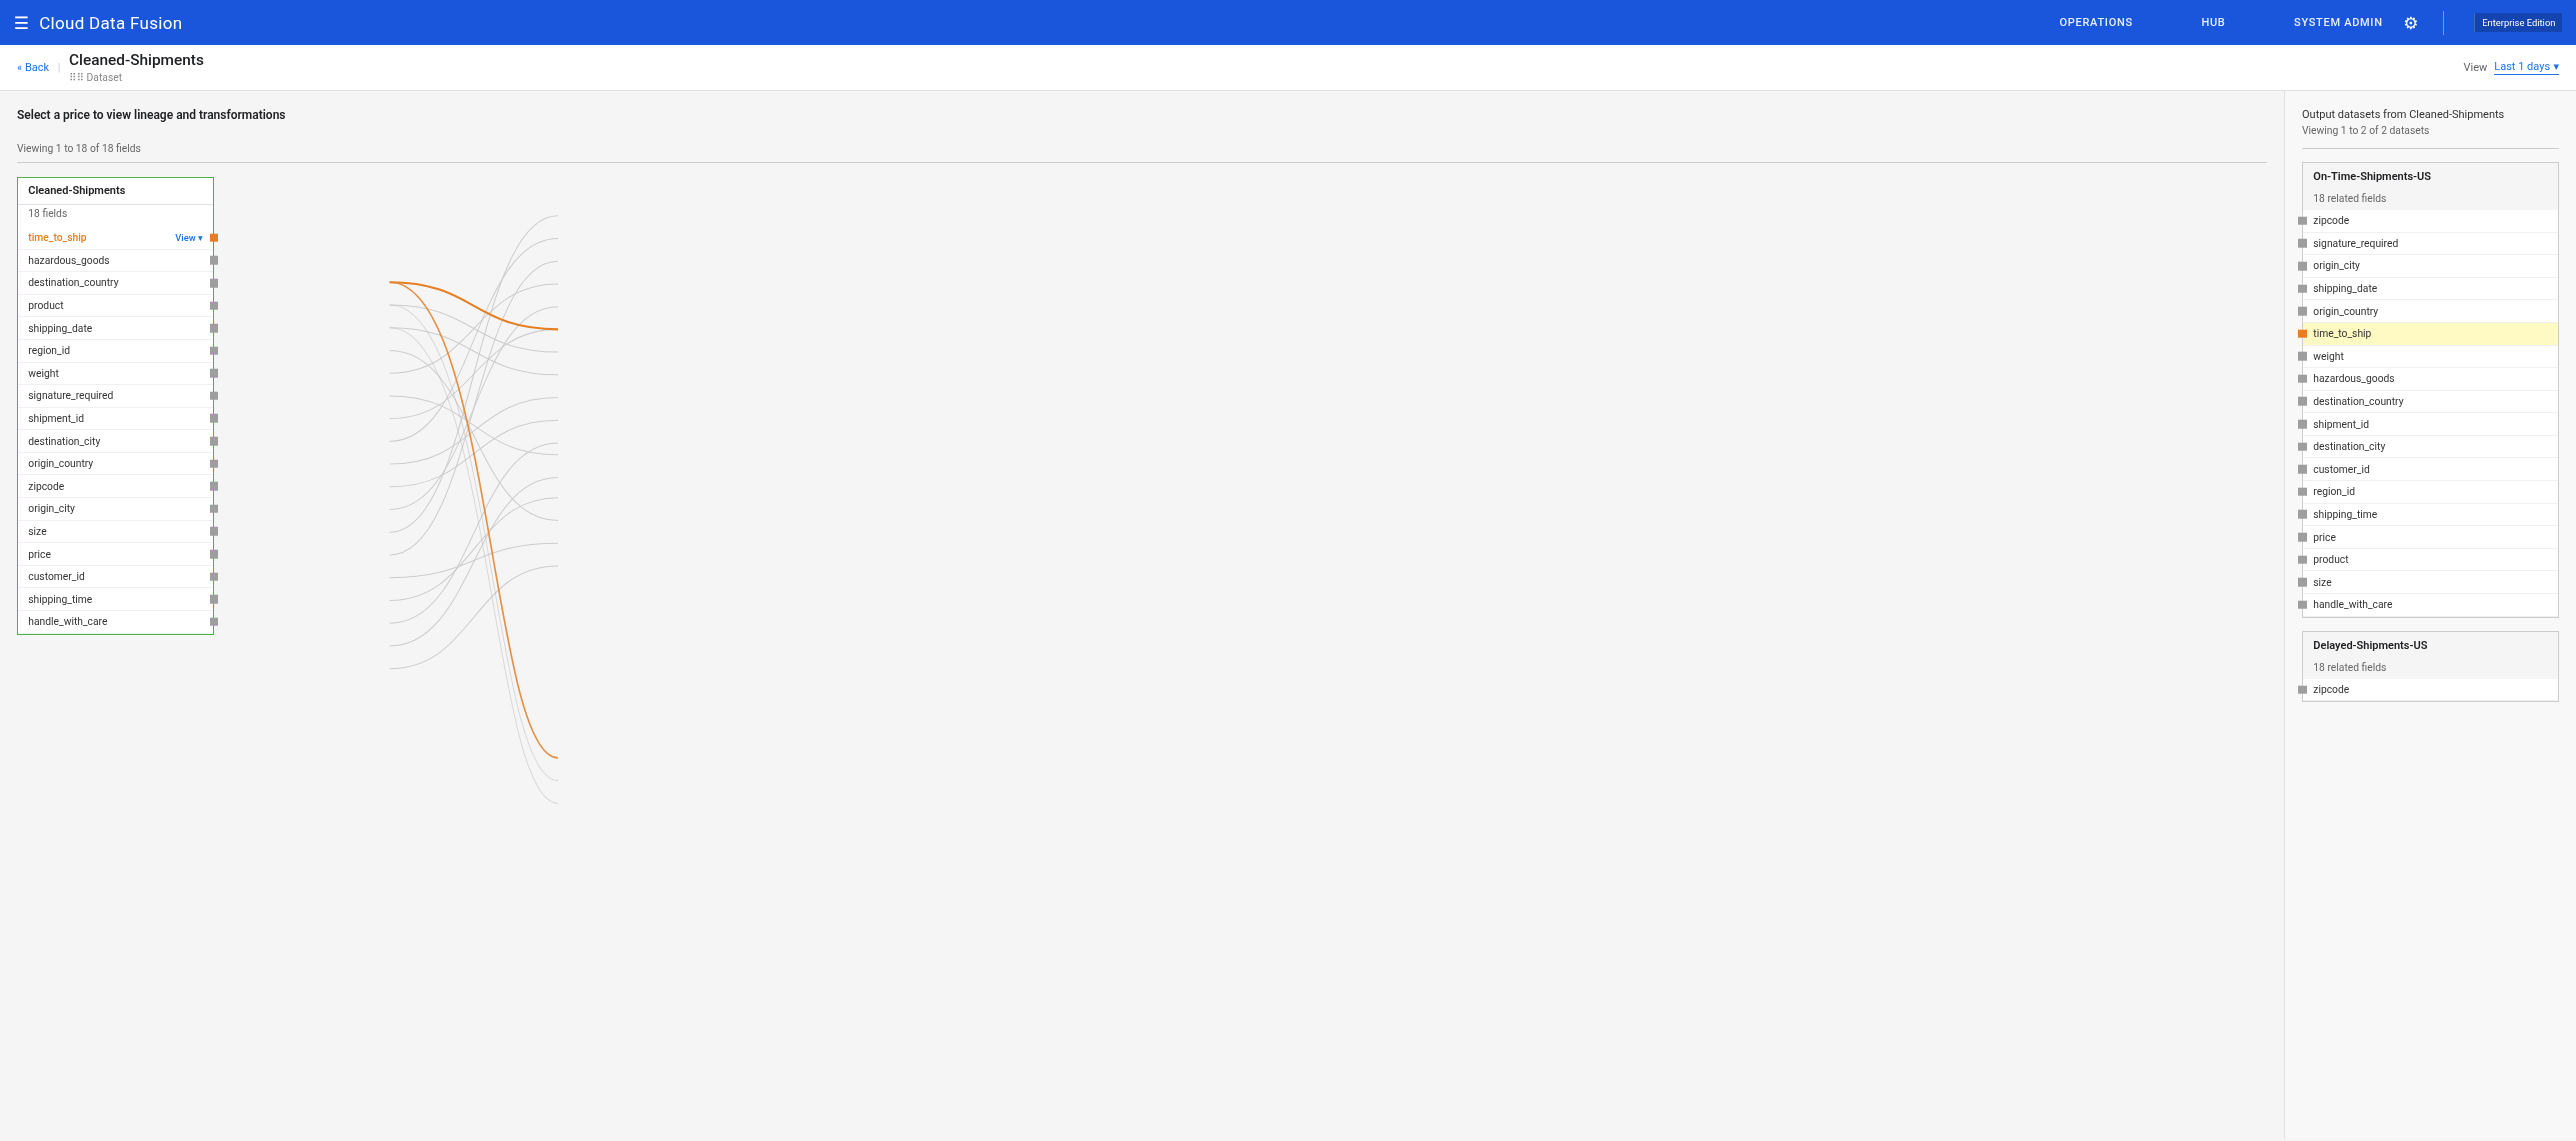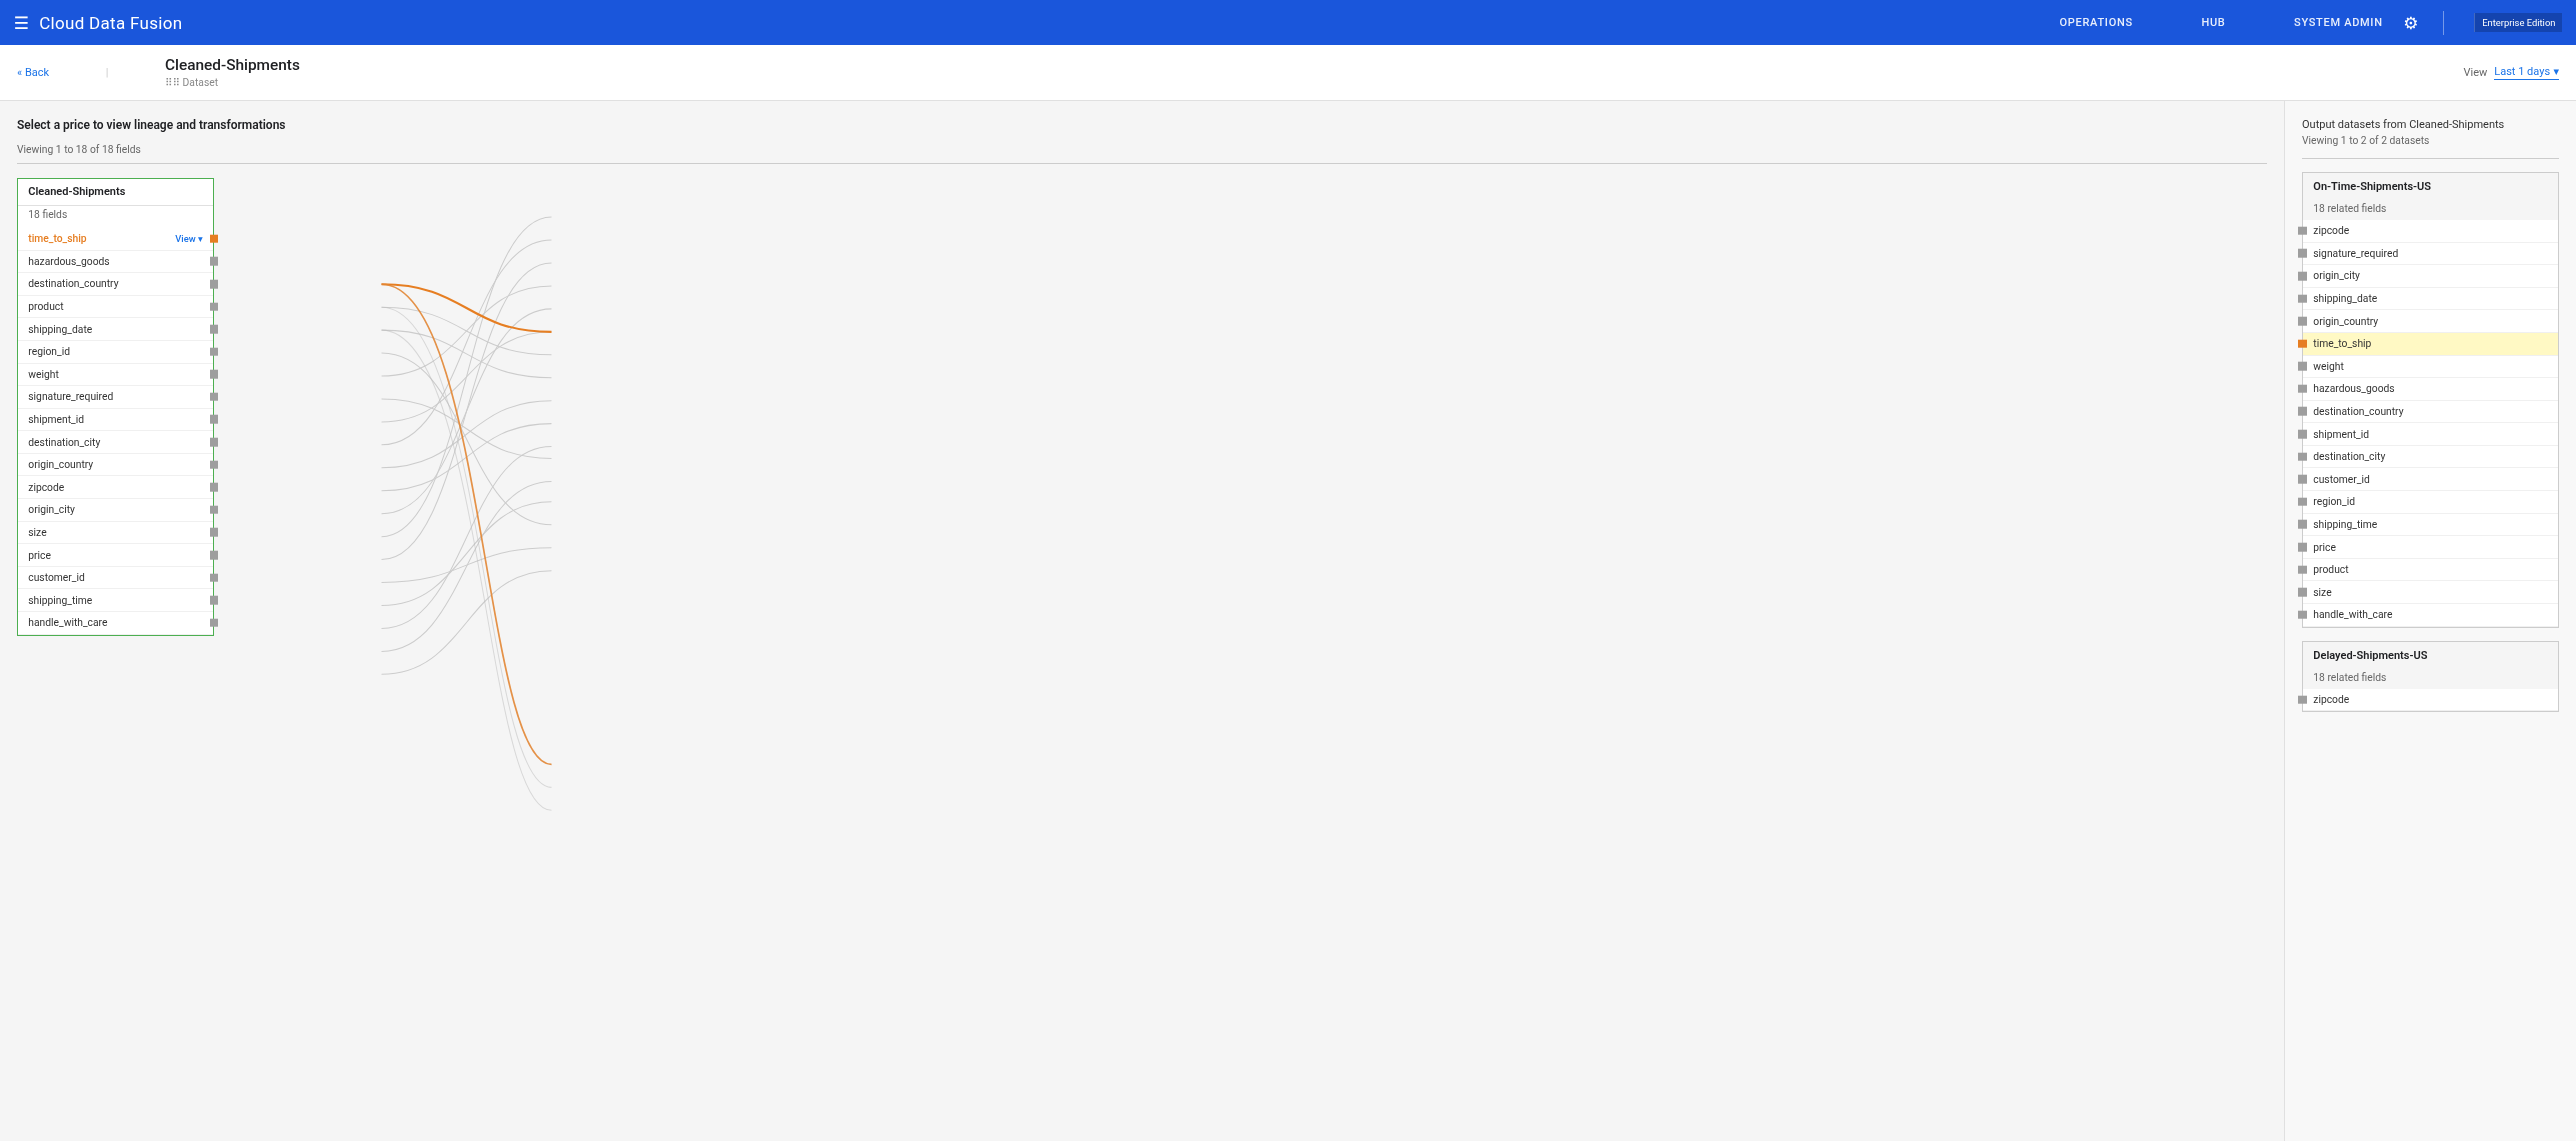--- a/index.html
+++ b/index.html
@@ -25,22 +25,21 @@
     .menu-icon { font-size: 17px; cursor: pointer; }
     .divider-v { width: 0.9px; height: 24px; background: rgba(255,255,255,0.4); margin: 0 3.4px; }
 
     
     .sub-header {
       background: white;
       padding: 8.6px 17px;
       display: flex;
       align-items: center;
       border-bottom: 0.9px solid #e0e0e0;
-      height: 56px;
-      gap: 48px;
+      height: 46px;
     }
     .back-link { color: #1a73e8; font-size: 11px; cursor: pointer; }
     .sub-header-divider { color: #ccc; margin: 0 8.6px; }
     .page-title { font-size: 15.4px; font-weight: 500; color: #202124; }
     .dataset-badge { color: #888; font-size: 10.3px; margin-top: 1.7px; }
     .view-section { margin-left: auto; display: flex; align-items: center; gap: 6.9px; }
     .view-label { color: #666; font-size: 11px; }
     .view-dropdown { display: flex; align-items: center; gap: 3.4px; color: #1a73e8; font-size: 11px; cursor: pointer; border-bottom: 0.9px solid #1a73e8; padding-bottom: 1.7px; }
 
     
@@ -66,21 +65,21 @@
     
     .center-panel {
       flex: 1;
       padding: 17px;
       overflow: hidden;
       display: flex;
       flex-direction: column;
     }
     .center-header { margin-bottom: 13.7px; }
     .center-title { font-size: 12px; font-weight: 600; color: #202124; }
-    .center-subtitle { font-size: 10.3px; color: #666; margin-top: 11px; }
+    .center-subtitle { font-size: 10.3px; color: #666; margin-top: 20px; }
     .center-divider { border: none; border-top: 0.9px solid #ccc; margin-top: 6.9px; }
 
     
     .lineage-area {
       flex: 1;
       display: flex;
       overflow: hidden;
       position: relative;
     }
 

